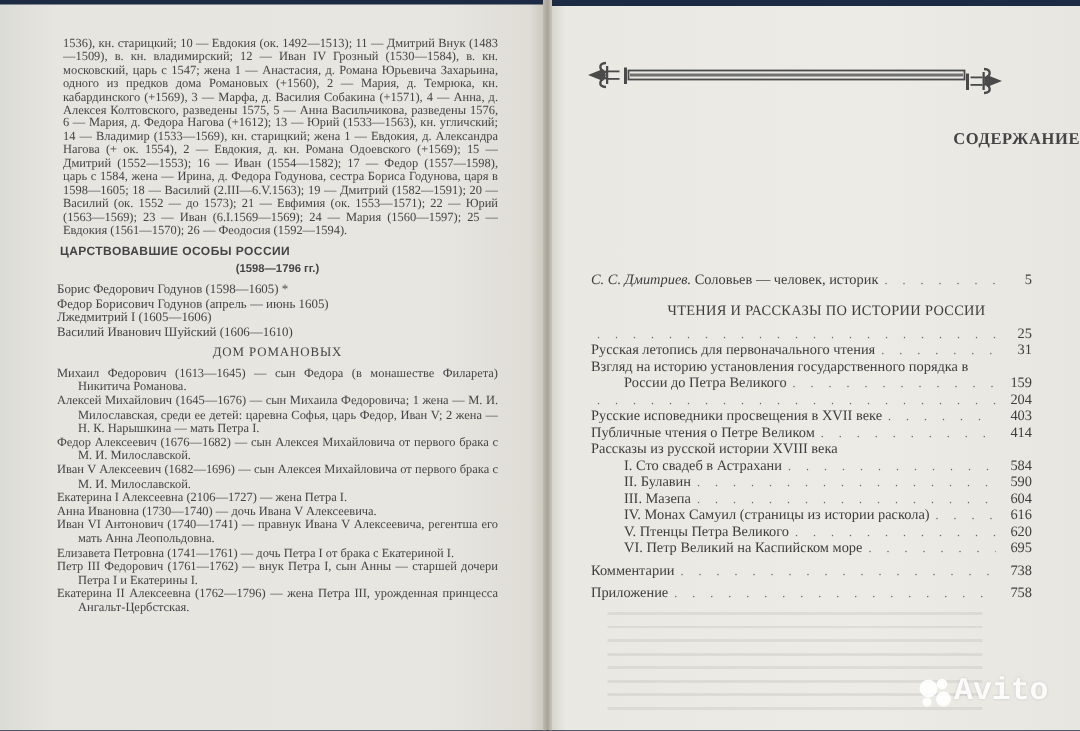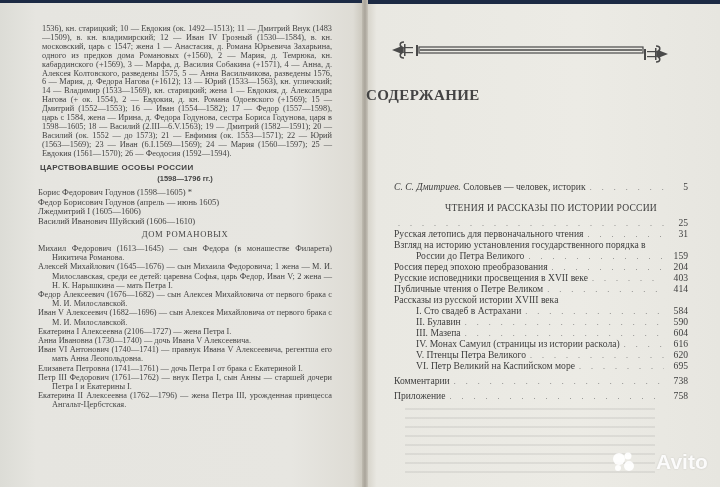--- a/index.html
+++ b/index.html
@@ -49,22 +49,22 @@
   .list .item { text-indent: -14px; padding-left: 14px; text-align: justify; }
   .dom-heading {
     position: absolute; left: 40px; width: 290px; text-align: center;
     font-size: 8.6px; letter-spacing: 0.6px; color: #444;
   }
   
   .ornament {
     position: absolute; left: 390px; top: 38px; width: 280px; height: 30px;
   }
   .toc-title {
-    position: absolute; left: 366px; width: 354px; top: 87px; text-align: left;
-    font-weight: bold; font-size: 15px; letter-spacing: 0.4px; color: #444;
+    position: absolute; left: 366px; width: 354px; top: 87px; text-align: right;
+    font-weight: bold; font-size: 11px; letter-spacing: 0.4px; color: #444;
   }
   .toc {
     position: absolute; left: 394px; width: 294px;
     font-size: 9.6px; color: #3e3e3e;
   }
   .toc-row { display: flex; align-items: baseline; height: 11px; line-height: 11px; }
   .toc-row .label { white-space: nowrap; }
   .toc-row .dots {
     flex: 1; overflow: hidden; white-space: nowrap; margin: 0 4px;
     letter-spacing: 4px; color: #666; font-size: 8px;
@@ -72,23 +72,23 @@
   .toc-row .pg { min-width: 20px; text-align: right; }
   .toc-row.sub .label { padding-left: 22px; }
   .toc-row.cont .label { padding-left: 22px; }
   .toc-section {
     position: absolute; left: 374px; width: 354px; text-align: center;
     font-size: 9.6px; letter-spacing: 0.2px; color: #3e3e3e;
   }
   .author { font-style: italic; }
   .watermark {
     position: absolute; left: 612px; top: 450px;
-    display: flex; align-items: center; gap: 20px;
+    display: flex; align-items: center; gap: 0;
     color: rgba(255,255,255,0.92);
-    font-family: Liberation Sans, sans-serif;
+    font-family: Liberation Mono, monospace;
     font-size: 21px; font-weight: bold;
     text-shadow: 0 0 2px rgba(0,0,0,0.15);
   }
   .ghost {
     position: absolute; left: 405px; top: 408px; width: 250px; height: 70px;
     opacity: 0.10;
     background: repeating-linear-gradient(180deg, #555 0 2px, transparent 2px 9px);
   }
 </style>
 </head>
@@ -173,21 +173,20 @@
   </div>
   <div class="toc-row">
     <span class="label">Взгляд на историю установления государственного порядка в</span>
   </div>
   <div class="toc-row cont">
     <span class="label">России до Петра Великого</span>
     <span class="dots">. . . . . . . . . . . . . . . . . . . . . . . . . . . . . . . . . . . . . . .</span>
     <span class="pg">159</span>
   </div>
   <div class="toc-row">
-    <span class="label">Россия перед эпохою преобразования</span>
     <span class="dots">. . . . . . . . . . . . . . . . . . . . . . . . . . . . . . . . . . . . . . .</span>
     <span class="pg">204</span>
   </div>
   <div class="toc-row">
     <span class="label">Русские исповедники просвещения в XVII веке</span>
     <span class="dots">. . . . . . . . . . . . . . . . . . . . . . . . . . . . . . . . . . . . . . .</span>
     <span class="pg">403</span>
   </div>
   <div class="toc-row">
     <span class="label">Публичные чтения о Петре Великом</span>

